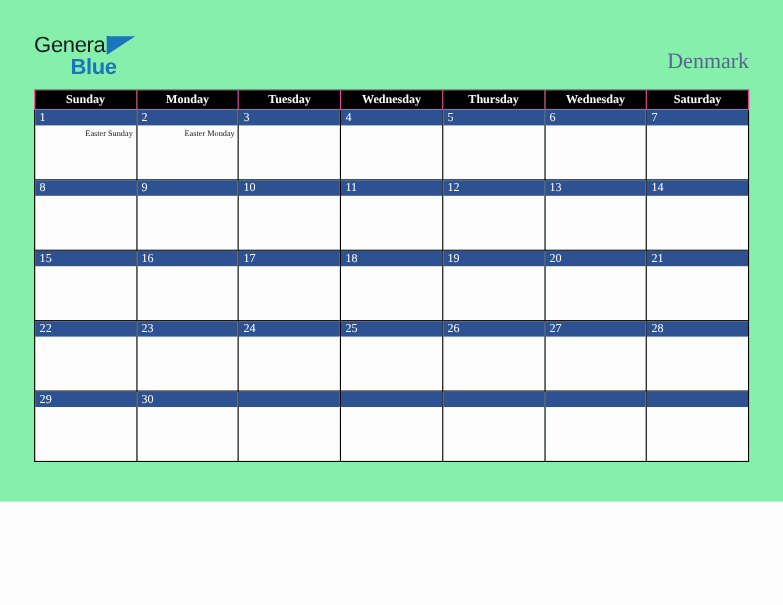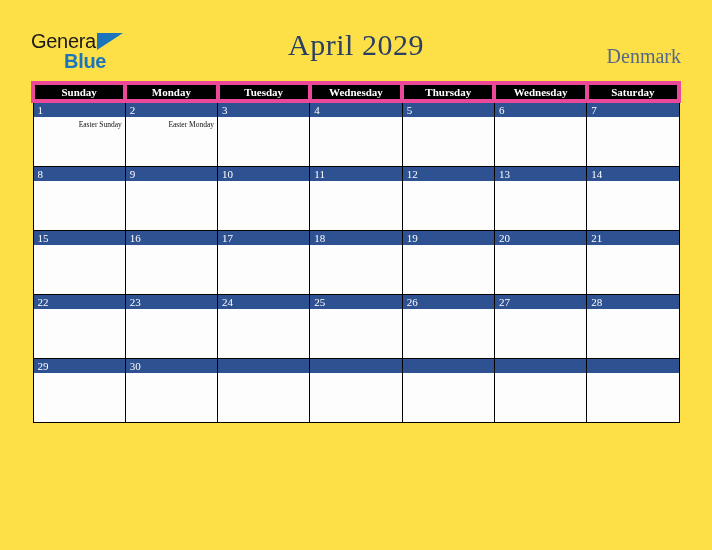--- a/index.html
+++ b/index.html
@@ -8,22 +8,22 @@
     width: 712px;
     height: 550px;
     background: #fdfdfd;
     font-family: "Liberation Serif", serif;
     overflow: hidden;
   }
 
   .page {
     position: relative;
     width: 712px;
-    height: 550px;
-    background: #fde047;
+    height: 456px;
+    background: #86efac;
   }
 
   
   .header {
     position: absolute;
     left: 0;
     top: 0;
     width: 712px;
     height: 78px;
   }
@@ -97,21 +97,21 @@
     table-layout: fixed;
   }
 
   .calendar th {
     background: #000000;
     color: #ffffff;
     font-family: "Liberation Serif", serif;
     font-size: 11px;
     font-weight: bold;
     height: 18px;
-    border: 4px solid #ec4899;
+    border: 1px solid #ec4899;
     padding: 0;
   }
 
   .calendar td {
     border: 1px solid #000000;
     padding: 0;
     vertical-align: top;
     background: #fdfdfd;
     height: 63px;
   }
@@ -150,21 +150,20 @@
 <div class="page">
 
   <div class="header">
 
     <div class="logo">
       <span class="logo-general">General</span>
       <span class="logo-tri"></span>
       <span class="logo-blue">Blue</span>
     </div>
 
-    <div class="title">April 2029</div>
 
     <div class="country">Denmark</div>
 
   </div>
 
   <table class="calendar">
     <thead>
       <tr id="weekday-row">
           <th>Sunday</th>
           <th>Monday</th>

